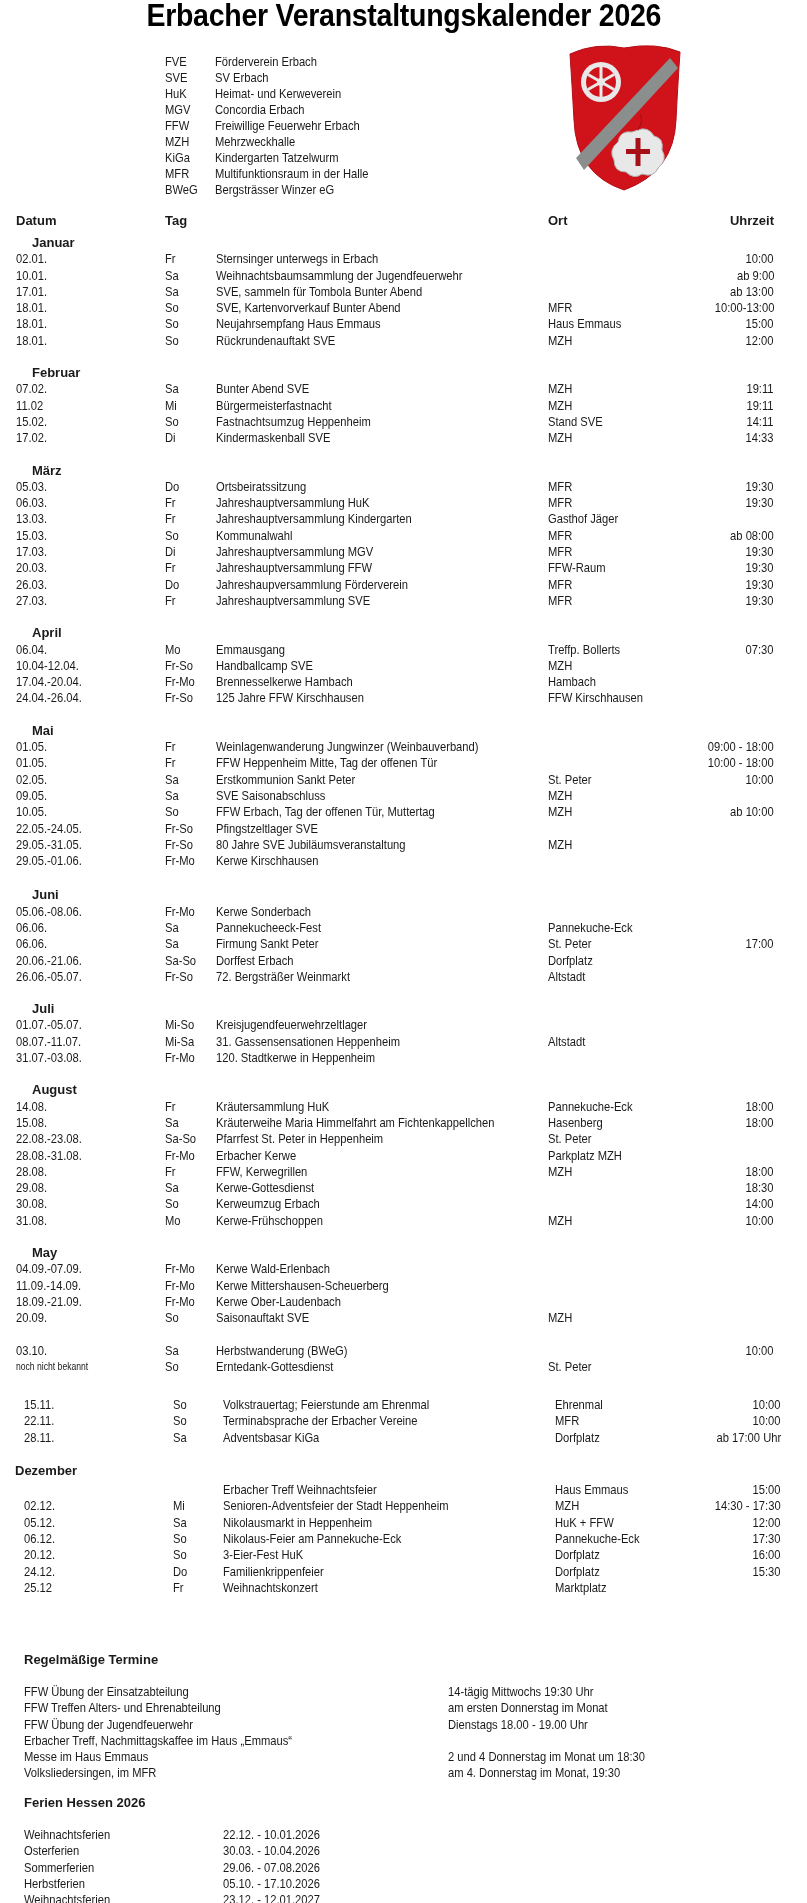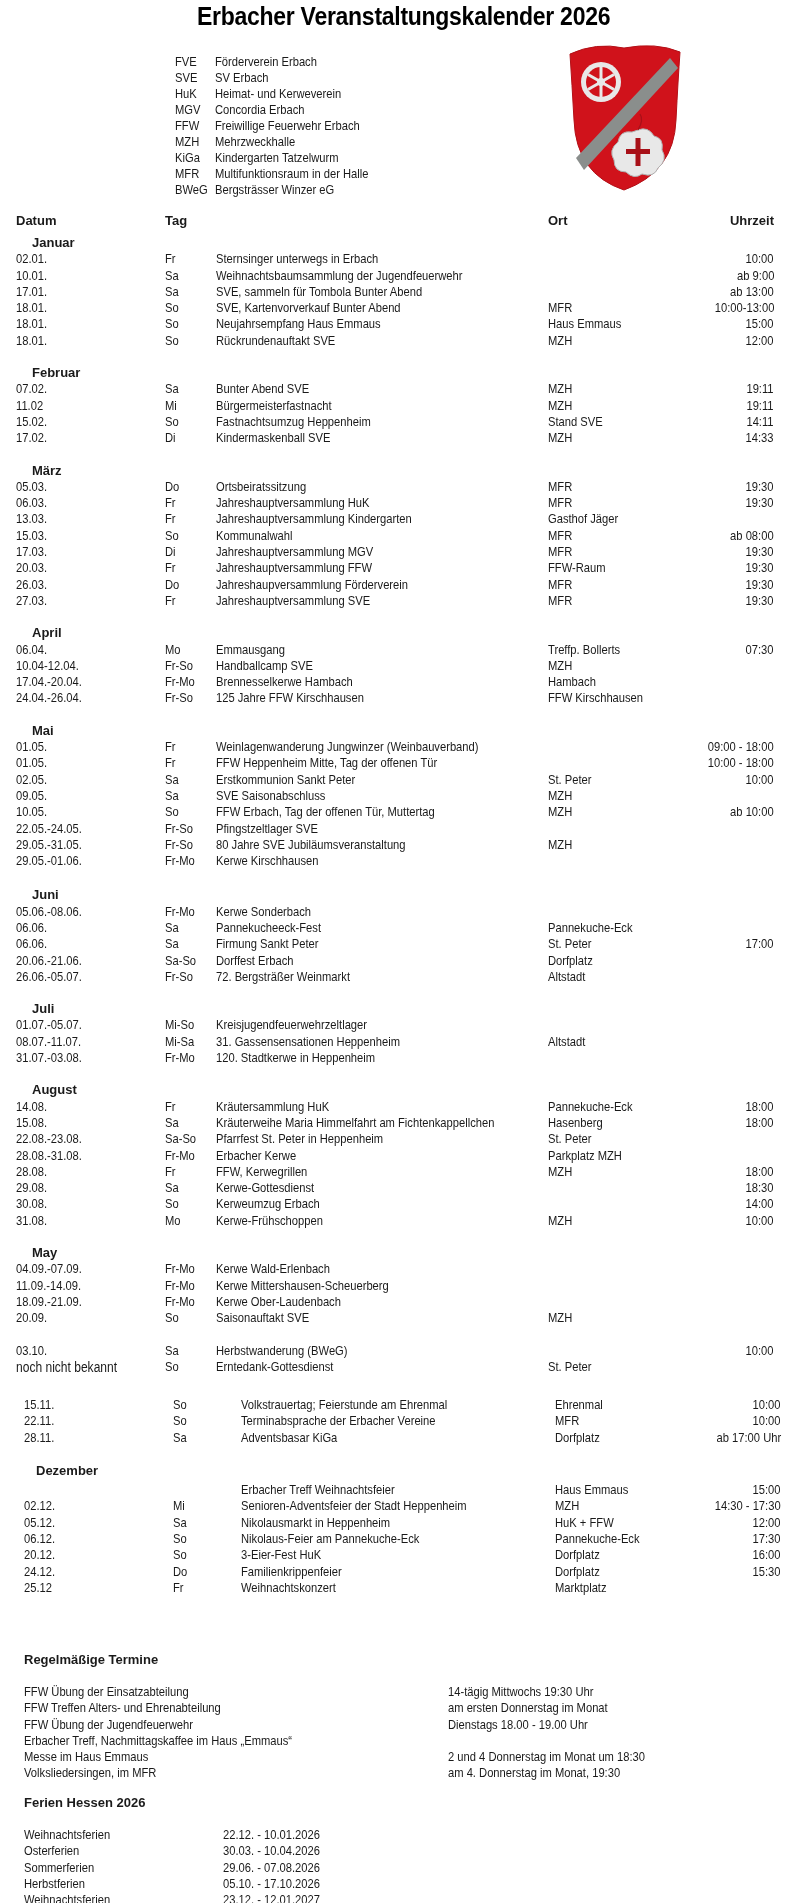--- a/index.html
+++ b/index.html
@@ -3,49 +3,49 @@
 <meta charset="utf-8">
 <style>
   html, body { margin: 0; padding: 0; background: #ffffff; }
   body {
     width: 807px; height: 1903px; position: relative; overflow: hidden;
     font-family: "Liberation Sans", sans-serif; color: #1a1a1a;
   }
   .narrow { transform: scaleX(0.86); transform-origin: left center; white-space: nowrap; display: inline-block; }
   #title {
     position: absolute; top: 0; left: 0; width: 807px; text-align: center;
-    font-family: "Liberation Sans", sans-serif; font-weight: bold; font-size: 25px;
+    font-family: "Liberation Sans", sans-serif; font-weight: bold; font-size: 31px;
     letter-spacing: -0.3px; line-height: 32px; color: #000;
   }
   #title span { display: inline-block; transform: scaleX(0.92); }
   #abbr {
     position: absolute; top: 54px; left: 165px; font-size: 13px; line-height: 16px;
   }
   .abbr-row { height: 16px; position: relative; width: 330px; }
-  .abbr-key { position: absolute; left: 10px; }
+  .abbr-key { position: absolute; left: 0; }
   .abbr-val { position: absolute; left: 50px; }
   #crest { position: absolute; left: 566px; top: 40px; width: 118px; height: 152px; }
   .sec { position: absolute; left: 0; width: 807px; font-size: 13px; }
   .row { position: relative; height: 16.3px; line-height: 16.3px; }
   .c-date { position: absolute; left: 16px; }
   .c-day { position: absolute; left: 165px; }
   .c-ev { position: absolute; left: 216px; }
   .c-ort { position: absolute; left: 548px; }
   .c-time { position: absolute; right: 33px; text-align: right; }
   .c-time .narrow { transform-origin: right center; }
   .hdr { font-weight: bold; font-size: 13px; }
   .month { font-weight: bold; height: 16.3px; line-height: 16.3px; padding-left: 32px; }
-  .small { font-size: 14px; }
+  .small { font-size: 10px; }
   
   .sec2 .c-date { left: 24px; }
   .sec2 .c-day { left: 173px; }
-  .sec2 .c-ev { left: 223px; margin-left: 18px; }
+  .sec2 .c-ev { left: 223px; }
   .sec2 .c-ort { left: 555px; }
   .sec2 .c-time { right: 26px; }
-  .sec2 .month { padding-left: 36px; }
+  .sec2 .month { padding-left: 15px; }
   .regular { position: absolute; left: 24px; top: 1652px; font-size: 13px; }
   .reg-title { font-weight: bold; height: 16px; line-height: 16px; }
   .reg-row { position: relative; height: 16.3px; line-height: 16.3px; width: 760px; text-decoration: underline; }
   .reg-l { position: absolute; left: 0; }
   .reg-r { position: absolute; left: 424px; }
   .gap14 { display: inline-block; width: 38px; }
   .ferien { position: absolute; left: 24px; top: 1795px; font-size: 13px; }
   .fer-row { position: relative; height: 16.3px; line-height: 16.3px; width: 400px; }
   .fer-l { position: absolute; left: 0; }
   .fer-r { position: absolute; left: 199px; }

